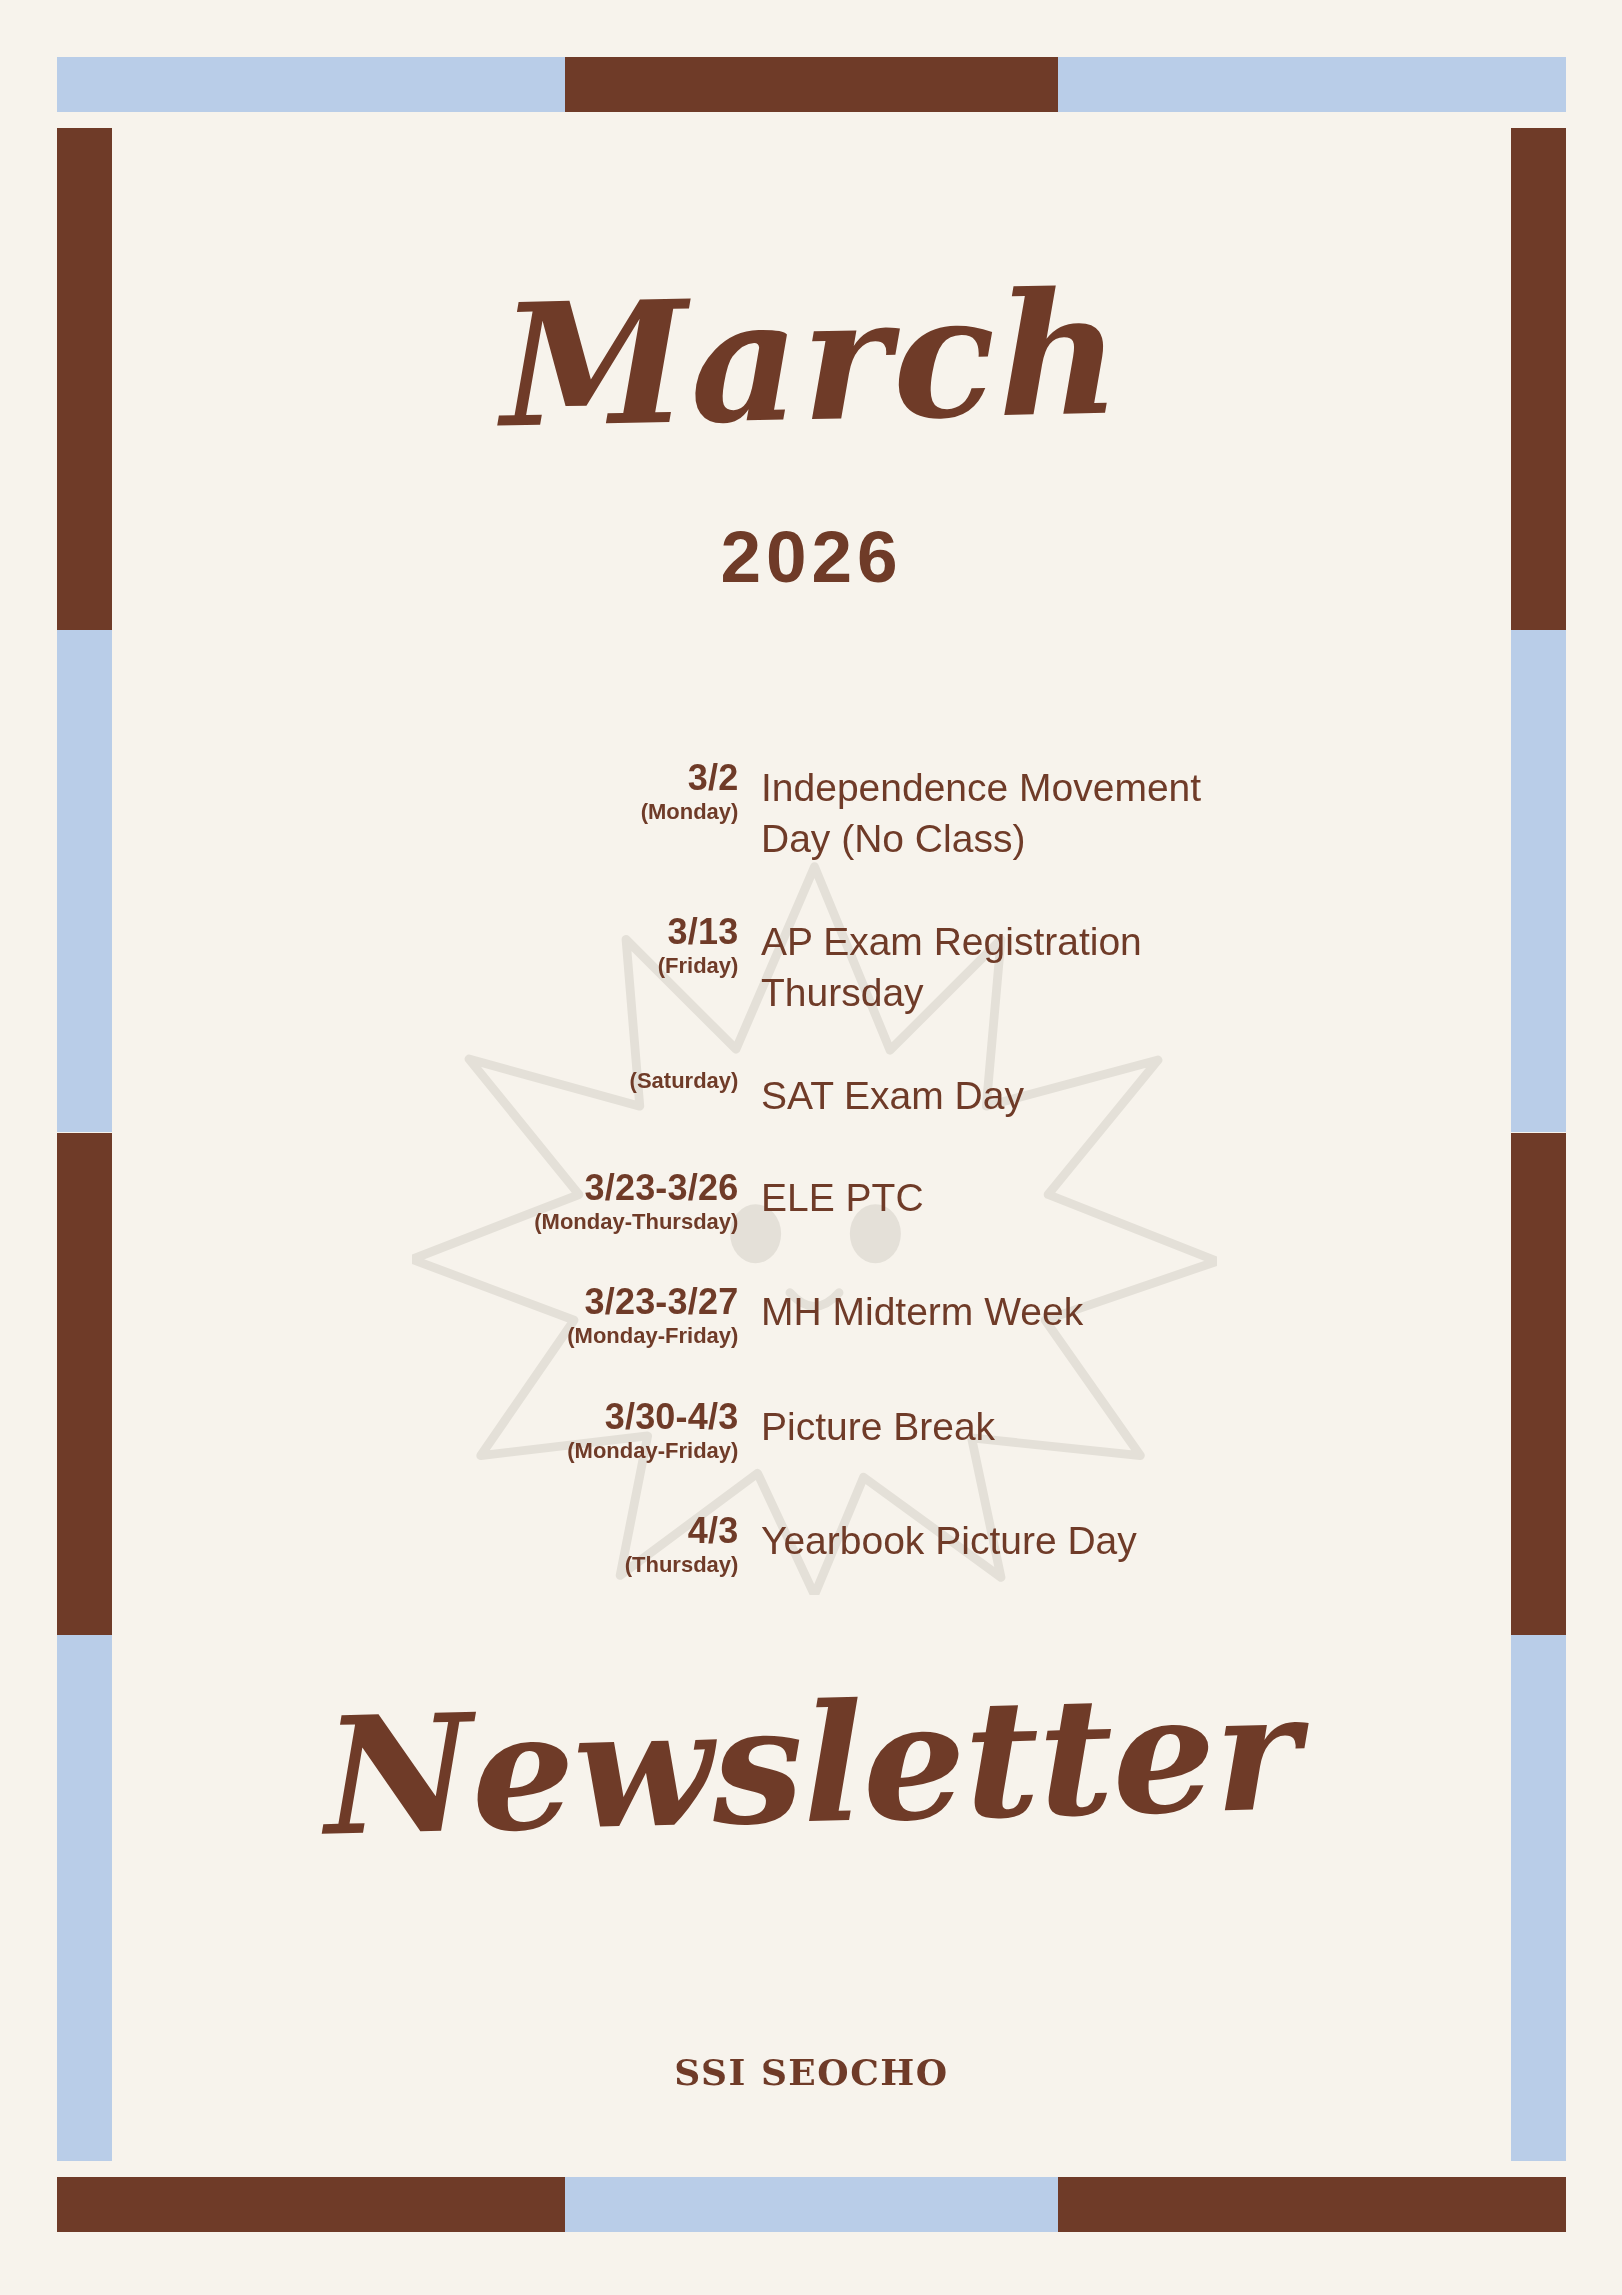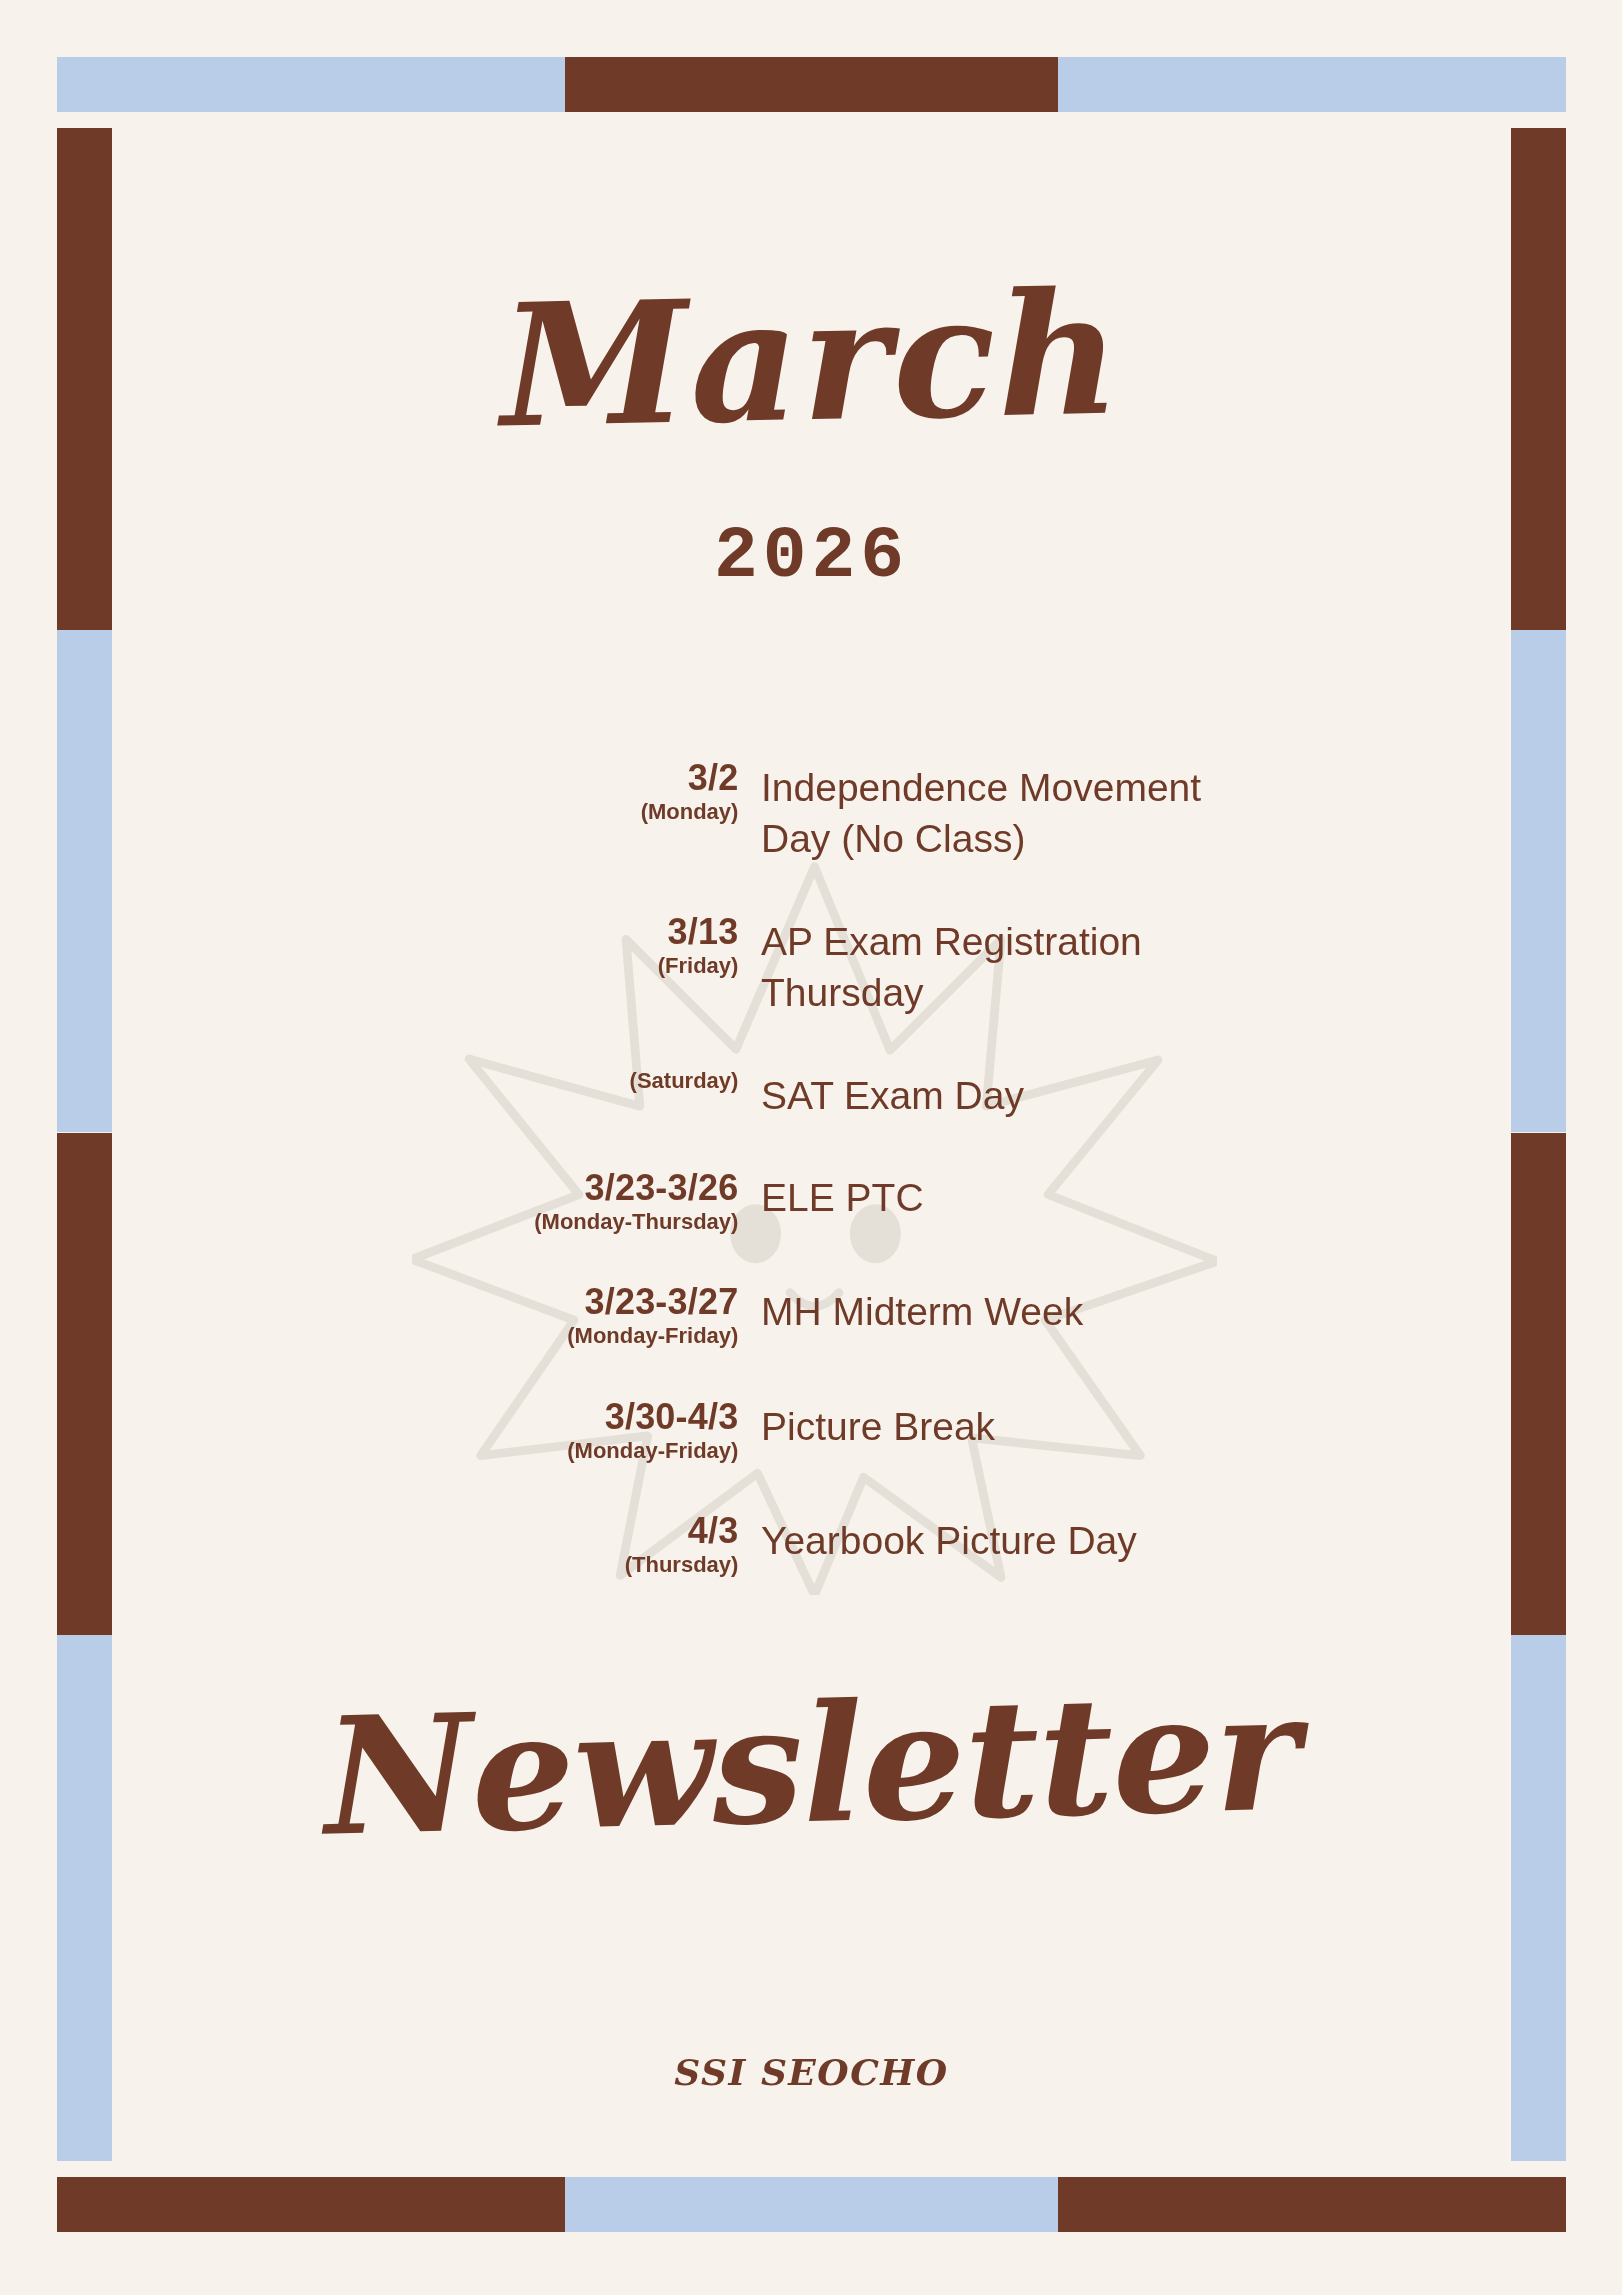--- a/index.html
+++ b/index.html
@@ -81,21 +81,21 @@
     color: #6f3b28;
     line-height: 1;
     transform: rotate(-1.2deg);
   }
   .title-year {
     position: absolute;
     left: 0;
     top: 520px;
     width: 1623px;
     text-align: center;
-    font-family: Liberation Mono, monospace;
+    font-family: Liberation Sans, sans-serif;
     font-weight: 700;
     font-size: 73px;
     letter-spacing: 4.9px;
     color: #6f3b28;
     line-height: 1;
   }
 
   
   .events {
     position: absolute;
@@ -157,21 +157,20 @@
     position: absolute;
     left: 0;
     top: 2051px;
     width: 1623px;
     text-align: center;
     font-family: "DejaVu Serif", serif;
     font-weight: 700;
     font-size: 36px;
     letter-spacing: 1.5px;
     color: #6f3b28;
-    font-style: italic;
   }
 </style>
 </head>
 <body>
 
 <div class="poster">
 
   <div class="frame-band band-top-blue-left"></div>
   <div class="frame-band band-top-brown-mid"></div>
   <div class="frame-band band-top-blue-right"></div>

